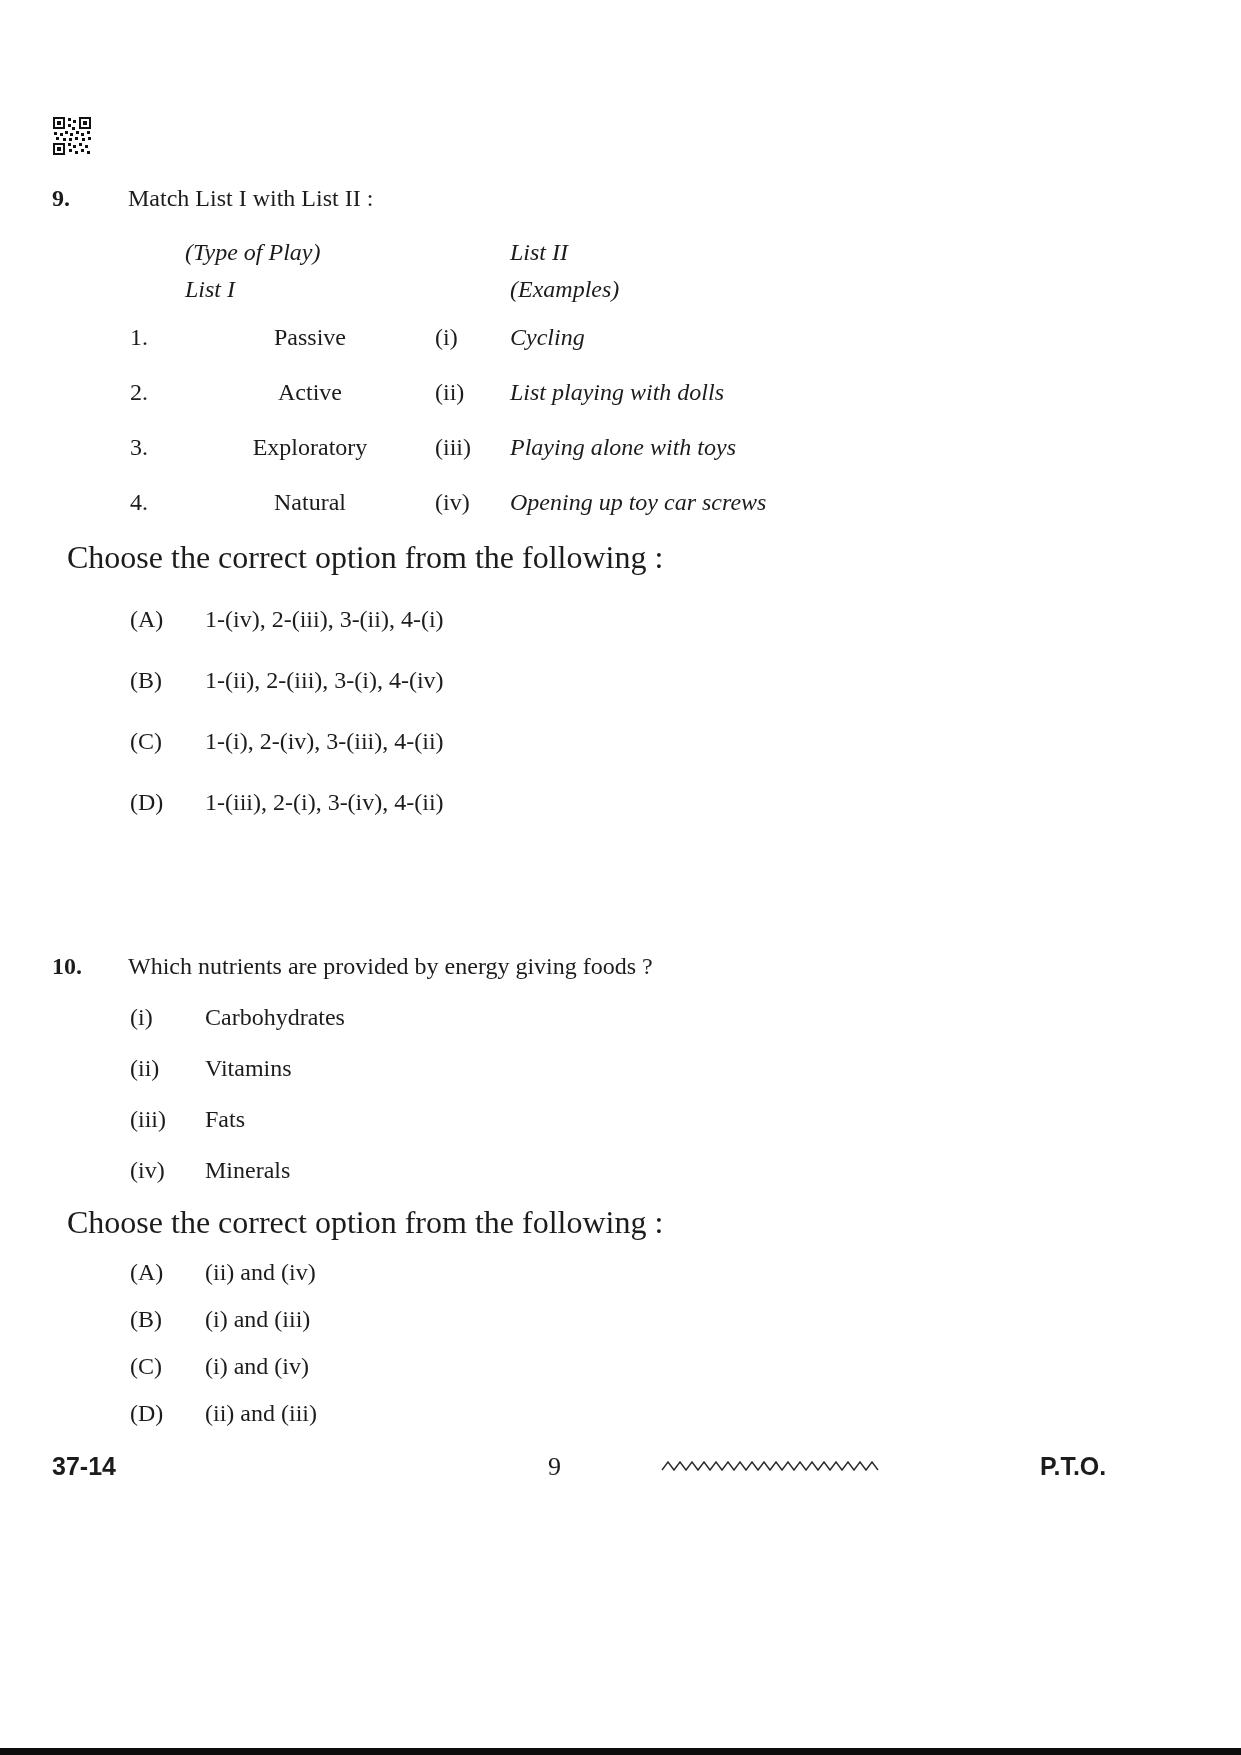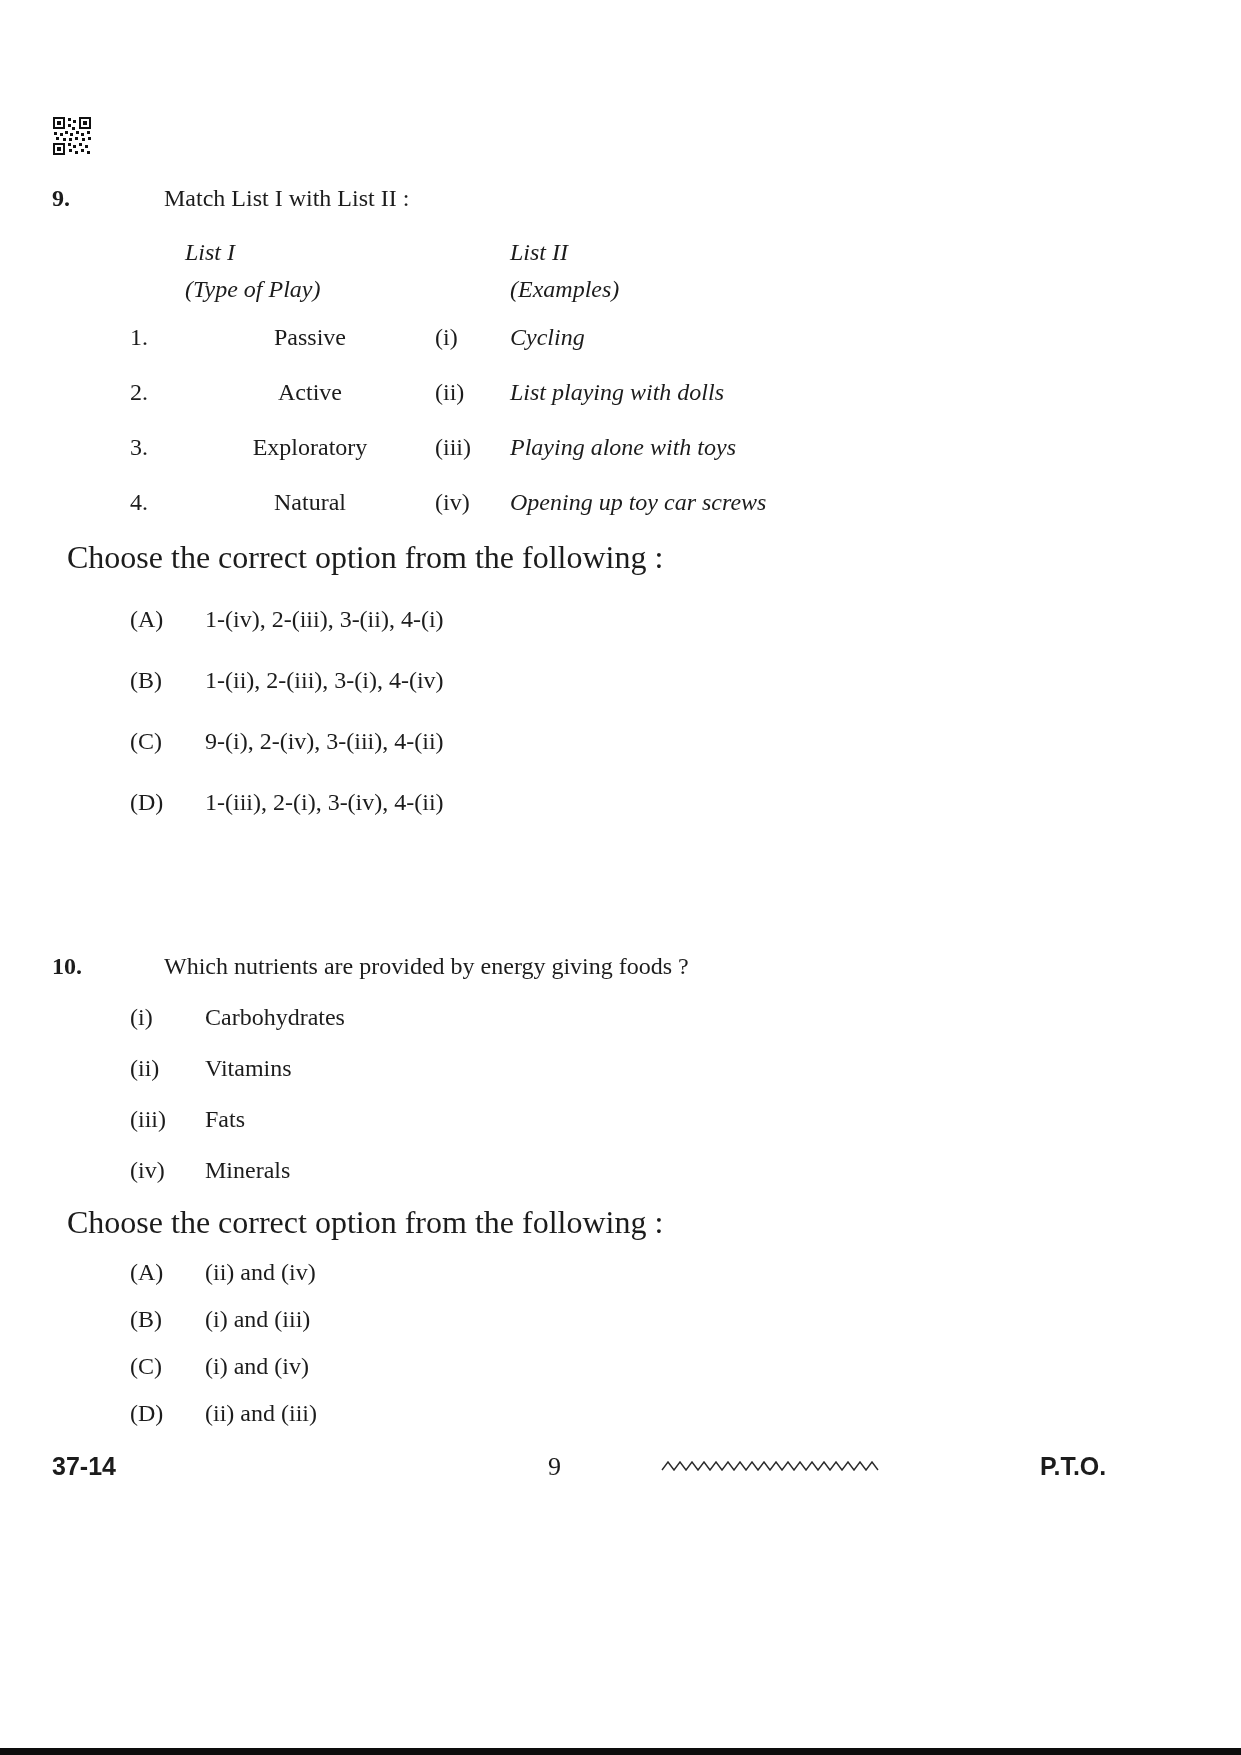--- a/index.html
+++ b/index.html
@@ -13,21 +13,21 @@
   }
   .page{position:absolute;inset:0;}
   .block{position:absolute;left:0;right:0;}
 
   
   .qr{position:absolute;left:52px;top:116px;width:40px;height:40px;}
 
   
   .q-head{display:flex;font-size:24px;line-height:32px;}
   .q-num{width:76px;padding-left:52px;font-weight:bold;flex:0 0 auto;box-sizing:content-box;}
-  .q-text{flex:1;margin-left:36px;}
+  .q-text{flex:1;}
 
   
   .list-headers{display:flex;margin-left:185px;font-style:italic;font-size:24px;line-height:37px;}
   .lh-col1{width:325px;flex:0 0 auto;}
 
   
   .match-row{display:flex;margin-left:130px;font-size:24px;line-height:31px;margin-bottom:24px;}
   .mr-num{width:55px;flex:0 0 auto;}
   .mr-item{width:250px;flex:0 0 auto;text-align:center;}
   .mr-roman{width:75px;flex:0 0 auto;}
@@ -104,22 +104,22 @@
   <div class="block" style="top:182px;">
     <div class="q-head">
       <span class="q-num">9.</span>
       <span class="q-text">Match List I with List II :</span>
     </div>
   </div>
 
   <div class="block" style="top:234px;">
     <div class="list-headers">
       <div class="lh-col1">
+        <div>(Type of Play)</div>
         <div>List I</div>
-        <div>(Type of Play)</div>
       </div>
       <div>
         <div>List II</div>
         <div>(Examples)</div>
       </div>
     </div>
   </div>
 
   <div class="block" style="top:322px;">
     <div class="match-row">
@@ -156,21 +156,21 @@
     <div class="opt-row">
       <span class="opt-letter">(A)</span>
       <span class="opt-text">1-(iv), 2-(iii), 3-(ii), 4-(i)</span>
     </div>
     <div class="opt-row">
       <span class="opt-letter">(B)</span>
       <span class="opt-text">1-(ii), 2-(iii), 3-(i), 4-(iv)</span>
     </div>
     <div class="opt-row">
       <span class="opt-letter">(C)</span>
-      <span class="opt-text">9-(i), 2-(iv), 3-(iii), 4-(ii)</span>
+      <span class="opt-text">1-(i), 2-(iv), 3-(iii), 4-(ii)</span>
     </div>
     <div class="opt-row">
       <span class="opt-letter">(D)</span>
       <span class="opt-text">1-(iii), 2-(i), 3-(iv), 4-(ii)</span>
     </div>
   </div>
 
   <div class="block" style="top:950px;">
     <div class="q-head">
       <span class="q-num">10.</span>

